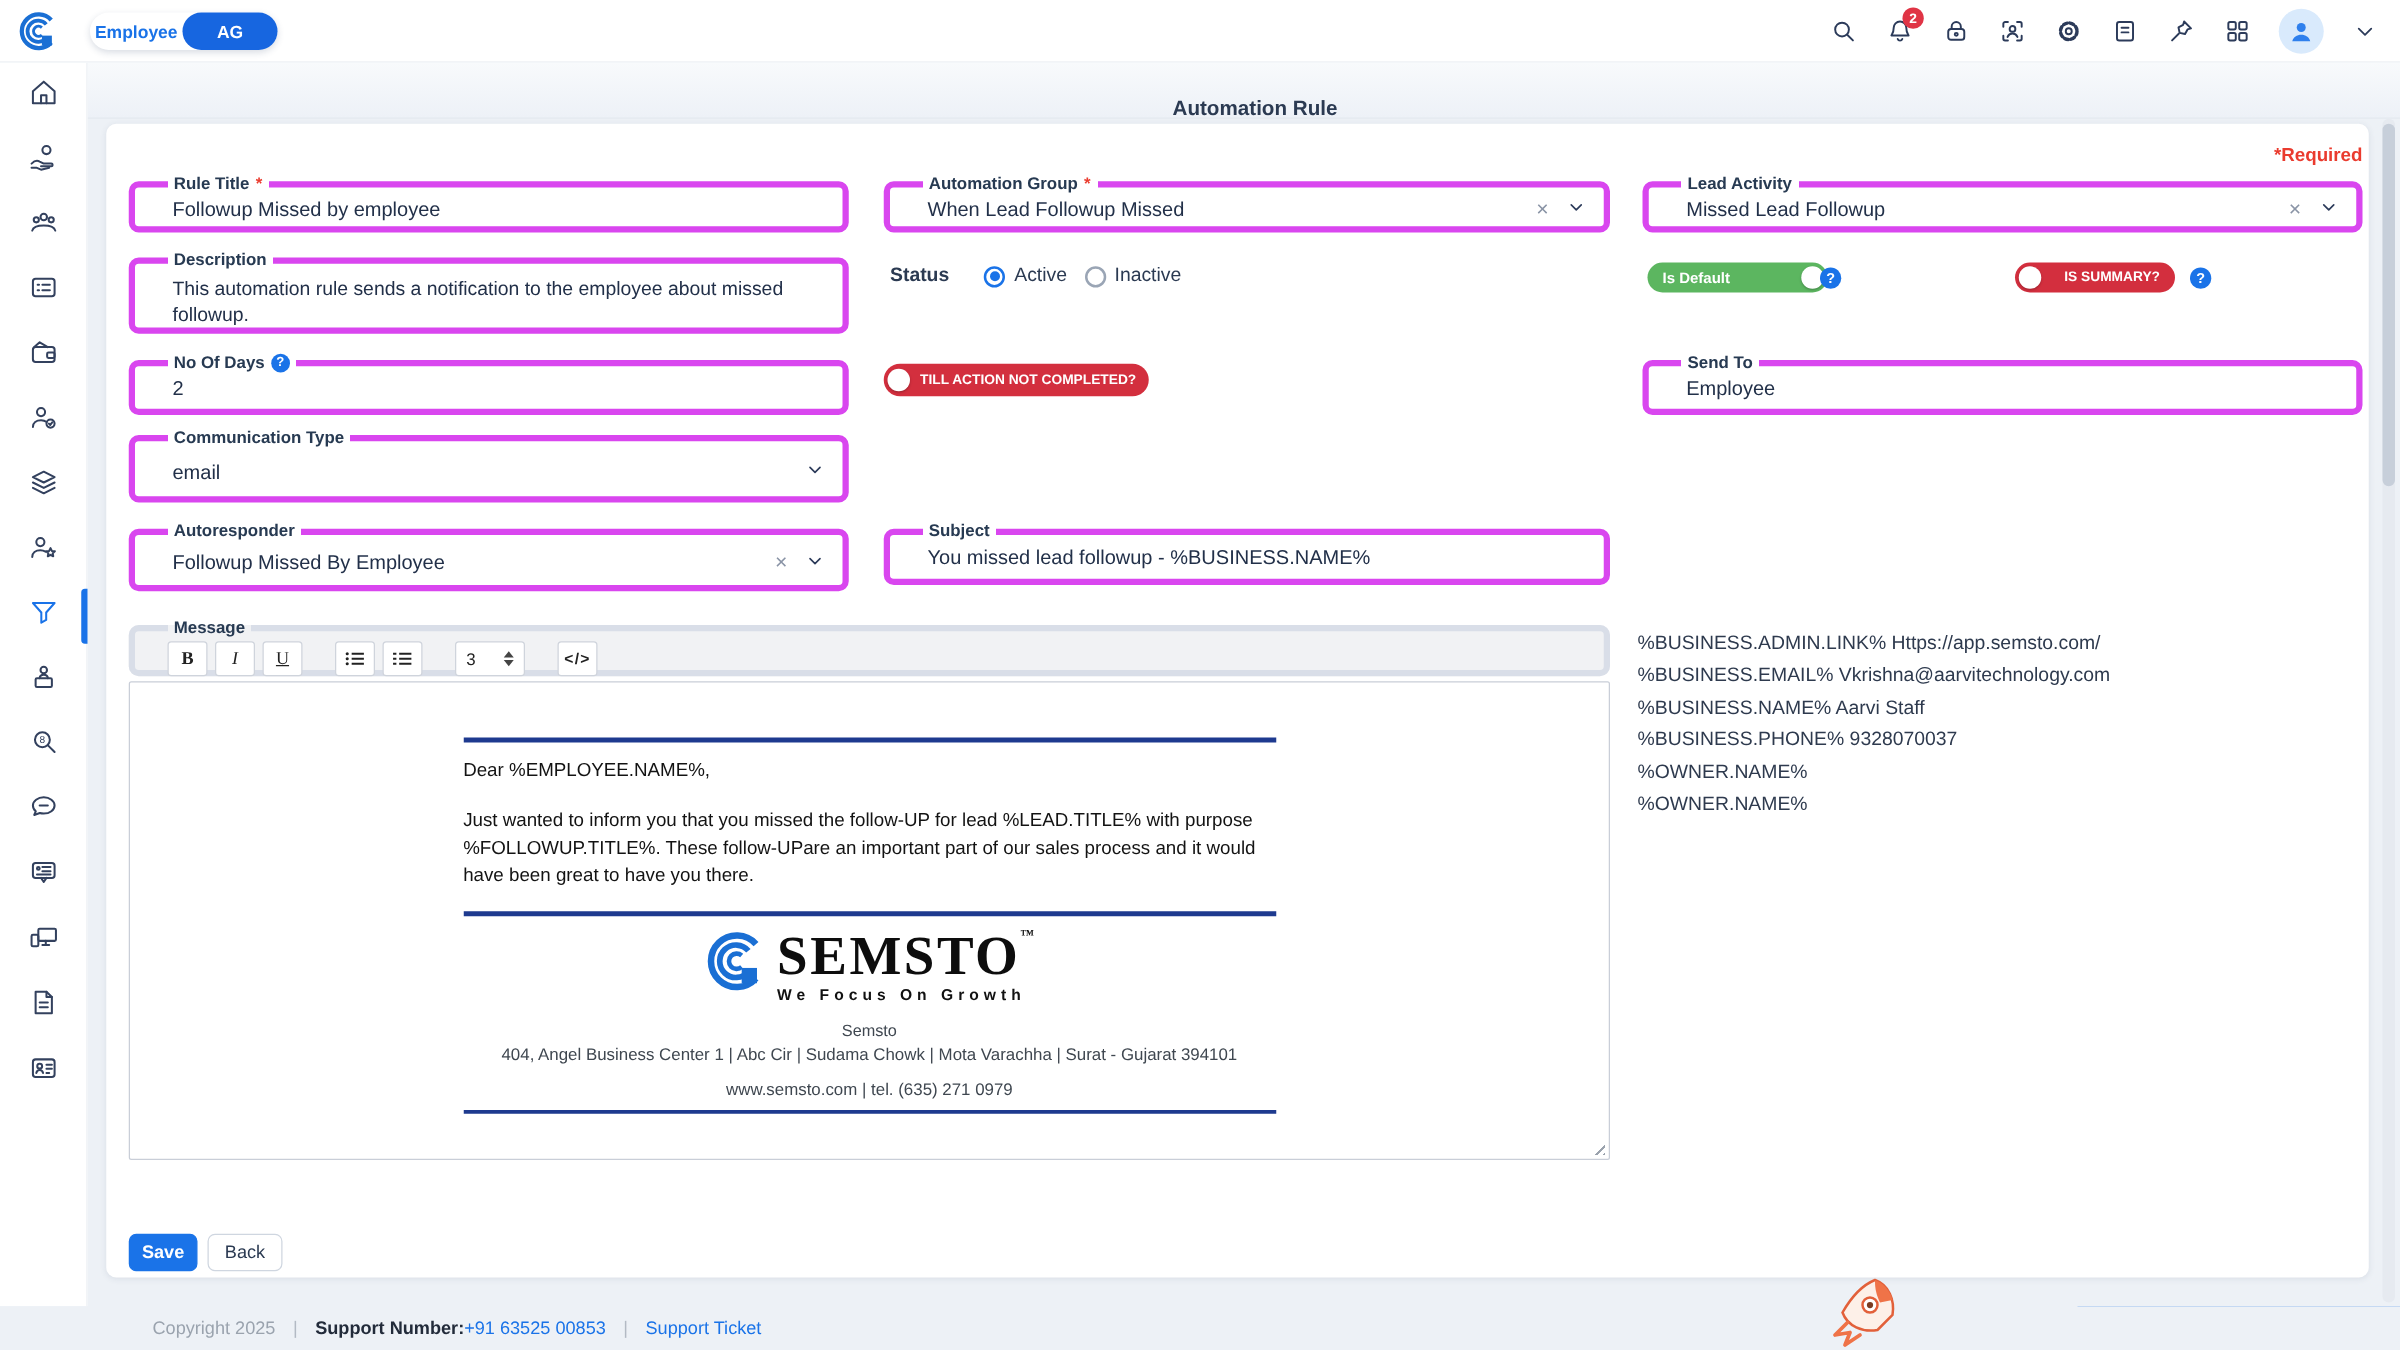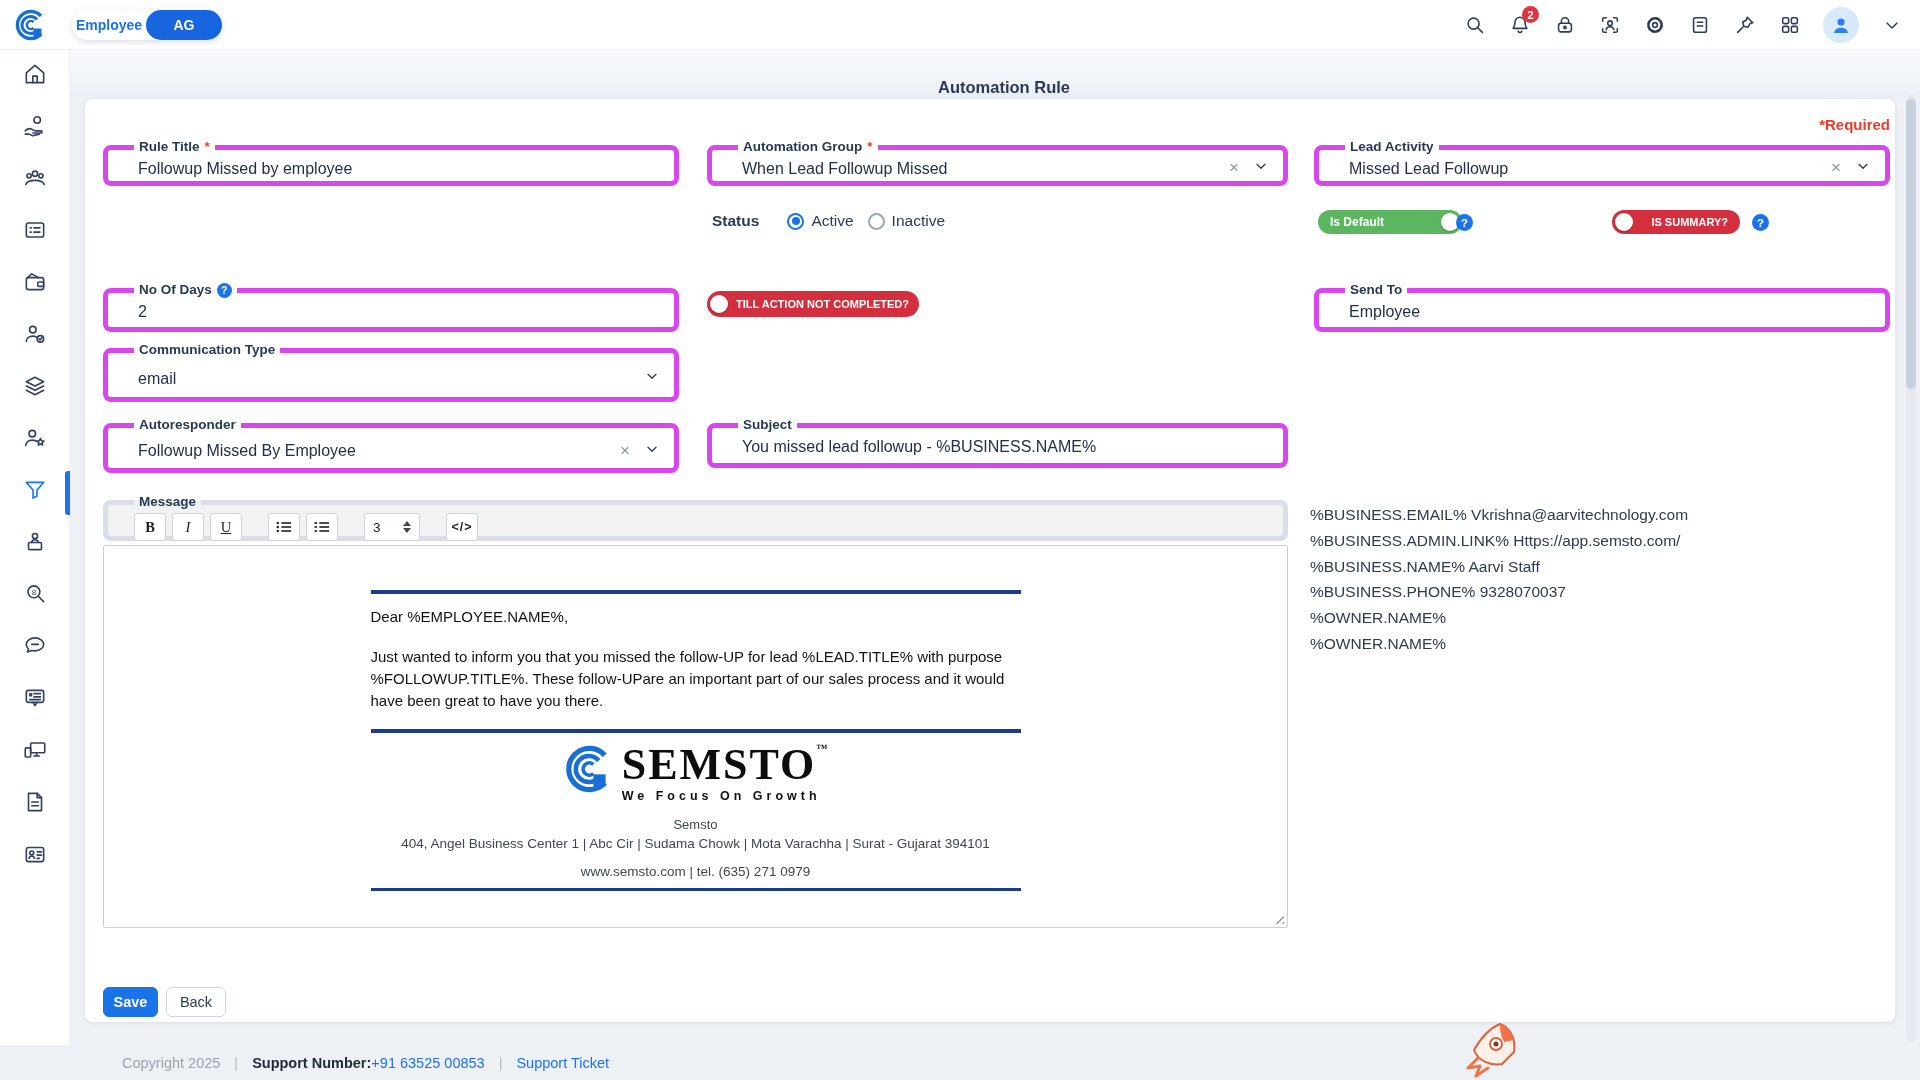--- a/index.html
+++ b/index.html
@@ -381,20 +381,26 @@
     <legend>
         <span>Lead Activity</span>
       </legend>
     <div class="fval">Missed Lead Followup</div>
     <span class="clear-x">×</span>
     <span class="chev"><svg width="16" height="16" viewBox="0 0 24 24">
           <path d="M6 9.5l6 6 6-6"></path>
         </svg></span>
   </fieldset>
 
+  <fieldset class="f" id="fs-desc">
+    <legend>
+        <span>Description</span>
+      </legend>
+    <div class="fval">This automation rule sends a notification to the employee about missed followup.</div>
+  </fieldset>
 
   <div class="status-row">
     <span class="status-label">Status</span>
     <span class="radio">
         <span class="rdot on"></span>
         <span class="lbl">Active</span>
       </span>
     <span class="radio">
         <span class="rdot"></span>
         <span class="lbl">Inactive</span>
@@ -525,22 +531,22 @@
         <div class="co">Semsto</div>
         <div class="addr">404, Angel Business Center 1 | Abc Cir | Sudama Chowk | Mota Varachha | Surat - Gujarat 394101</div>
         <div class="web">www.semsto.com | tel. (635) 271 0979</div>
       </div>
       <hr class="hr-blue hr3">
     </div>
     <span class="resize-grip"></span>
   </div>
 
   <div class="ph-list">
+    <div>%BUSINESS.ADMIN.LINK% Https://app.semsto.com/</div>
     <div>%BUSINESS.EMAIL% Vkrishna@aarvitechnology.com</div>
-    <div>%BUSINESS.ADMIN.LINK% Https://app.semsto.com/</div>
     <div>%BUSINESS.NAME% Aarvi Staff</div>
     <div>%BUSINESS.PHONE% 9328070037</div>
     <div>%OWNER.NAME%</div>
     <div>%OWNER.NAME%</div>
   </div>
 
   <div class="btn" id="btn-save">Save</div>
   <div class="btn" id="btn-back">Back</div>
 
   <div class="vtrack"></div>

